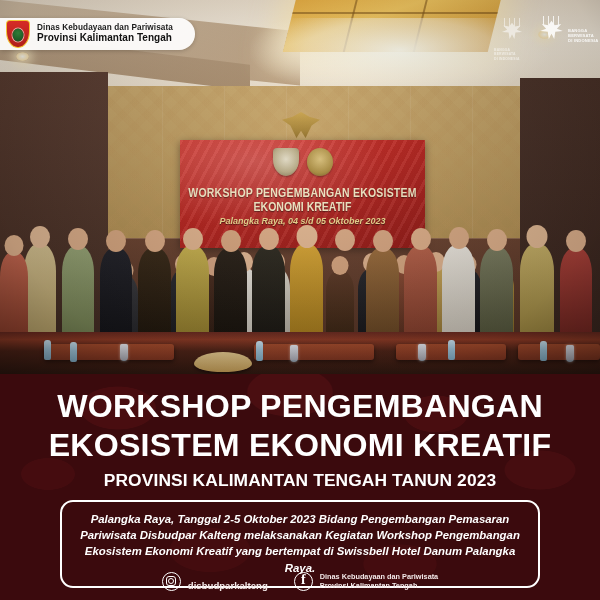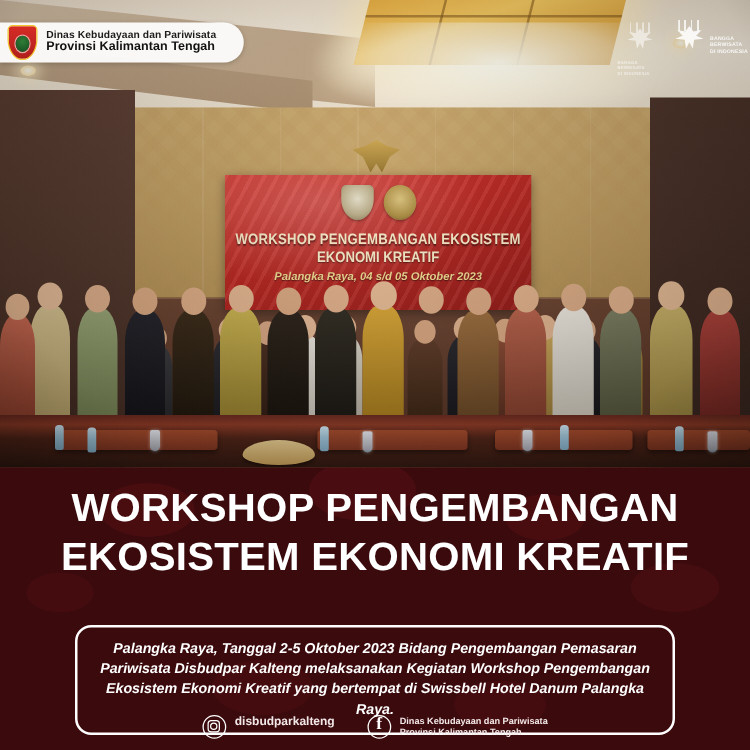--- a/index.html
+++ b/index.html
@@ -261,21 +261,21 @@
   .desc-text {
     font-size:11.4px; font-style:italic; font-weight:600; color:#ffffff;
     line-height:1.42;
   }
 
   
   .social {
     position:absolute; left:0; top:190px; width:600px; height:34px;
     display:flex; align-items:center; justify-content:center; gap:26px;
   }
-  .soc { display:flex; align-items:flex-start; gap:7px; }
+  .soc { display:flex; align-items:flex-end; gap:7px; }
   .soc-label { font-size:9.6px; font-weight:700; color:#f3e8e8; white-space:nowrap; }
   .soc-label.two { line-height:1.25; font-size:7.3px; font-weight:700; }
   .ic {
     width:19px; height:19px; border-radius:50%;
     background:#fff; color:#3b0a0d;
     display:flex; align-items:center; justify-content:center;
     flex:0 0 auto;
   }
   .ic.ring {
     background:transparent; border:1.6px solid #fff;
@@ -471,20 +471,21 @@
     <div class="bird"></div>
     <div class="wtxt">BANGGA<br>BERWISATA<br>DI INDONESIA</div>
   </div>
 
   <div class="content">
     <div class="watermark"></div>
 
     <div class="title-wrap">
       <div class="title1">WORKSHOP PENGEMBANGAN</div>
       <div class="title2">EKOSISTEM EKONOMI KREATIF</div>
+      <div class="subtitle">PROVINSI KALIMANTAN TENGAH TANUN 2023</div>
     </div>
 
     <div class="desc-box">
       <div class="desc-text">Palangka Raya, Tanggal 2-5 Oktober 2023 Bidang Pengembangan Pemasaran Pariwisata Disbudpar Kalteng melaksanakan Kegiatan Workshop Pengembangan Ekosistem Ekonomi Kreatif yang bertempat di Swissbell Hotel Danum Palangka Raya.</div>
     </div>
 
     <div class="social">
       <div class="soc">
         <div class="ic ring">
             <div class="ig-cam"></div>

